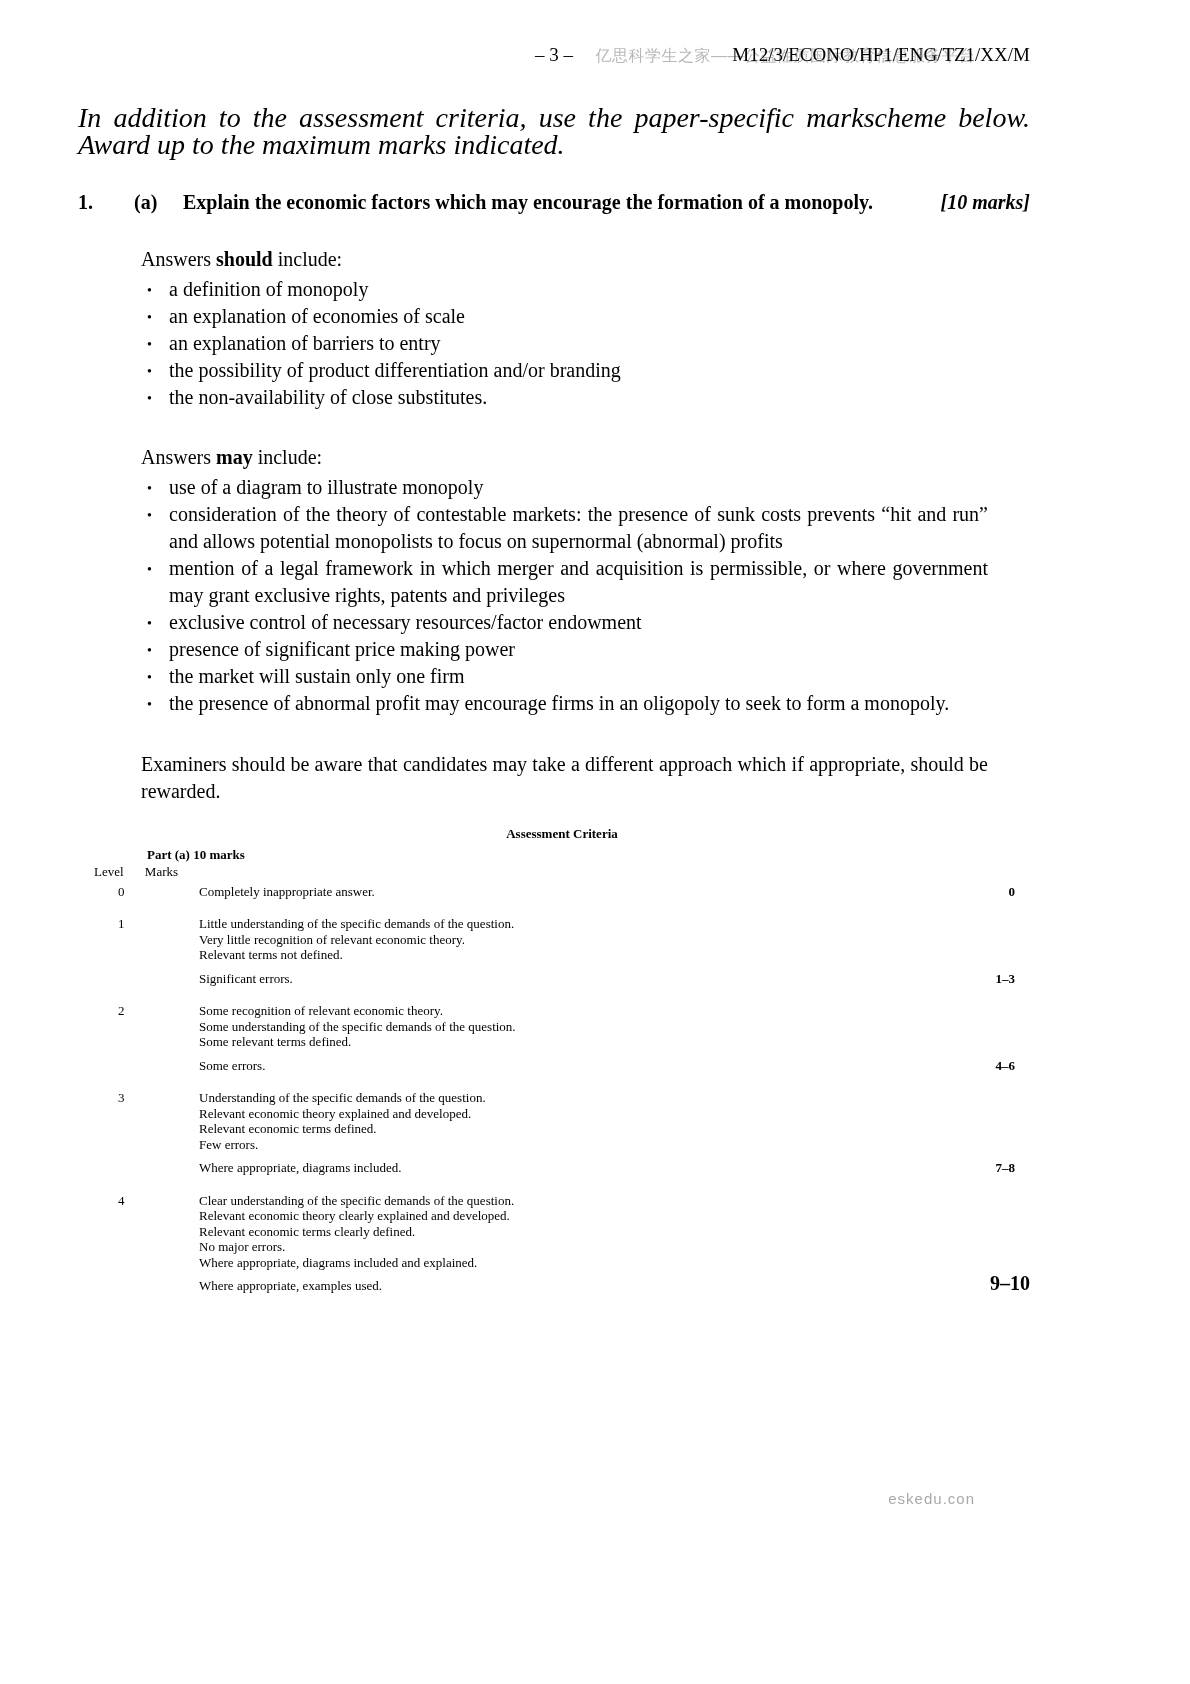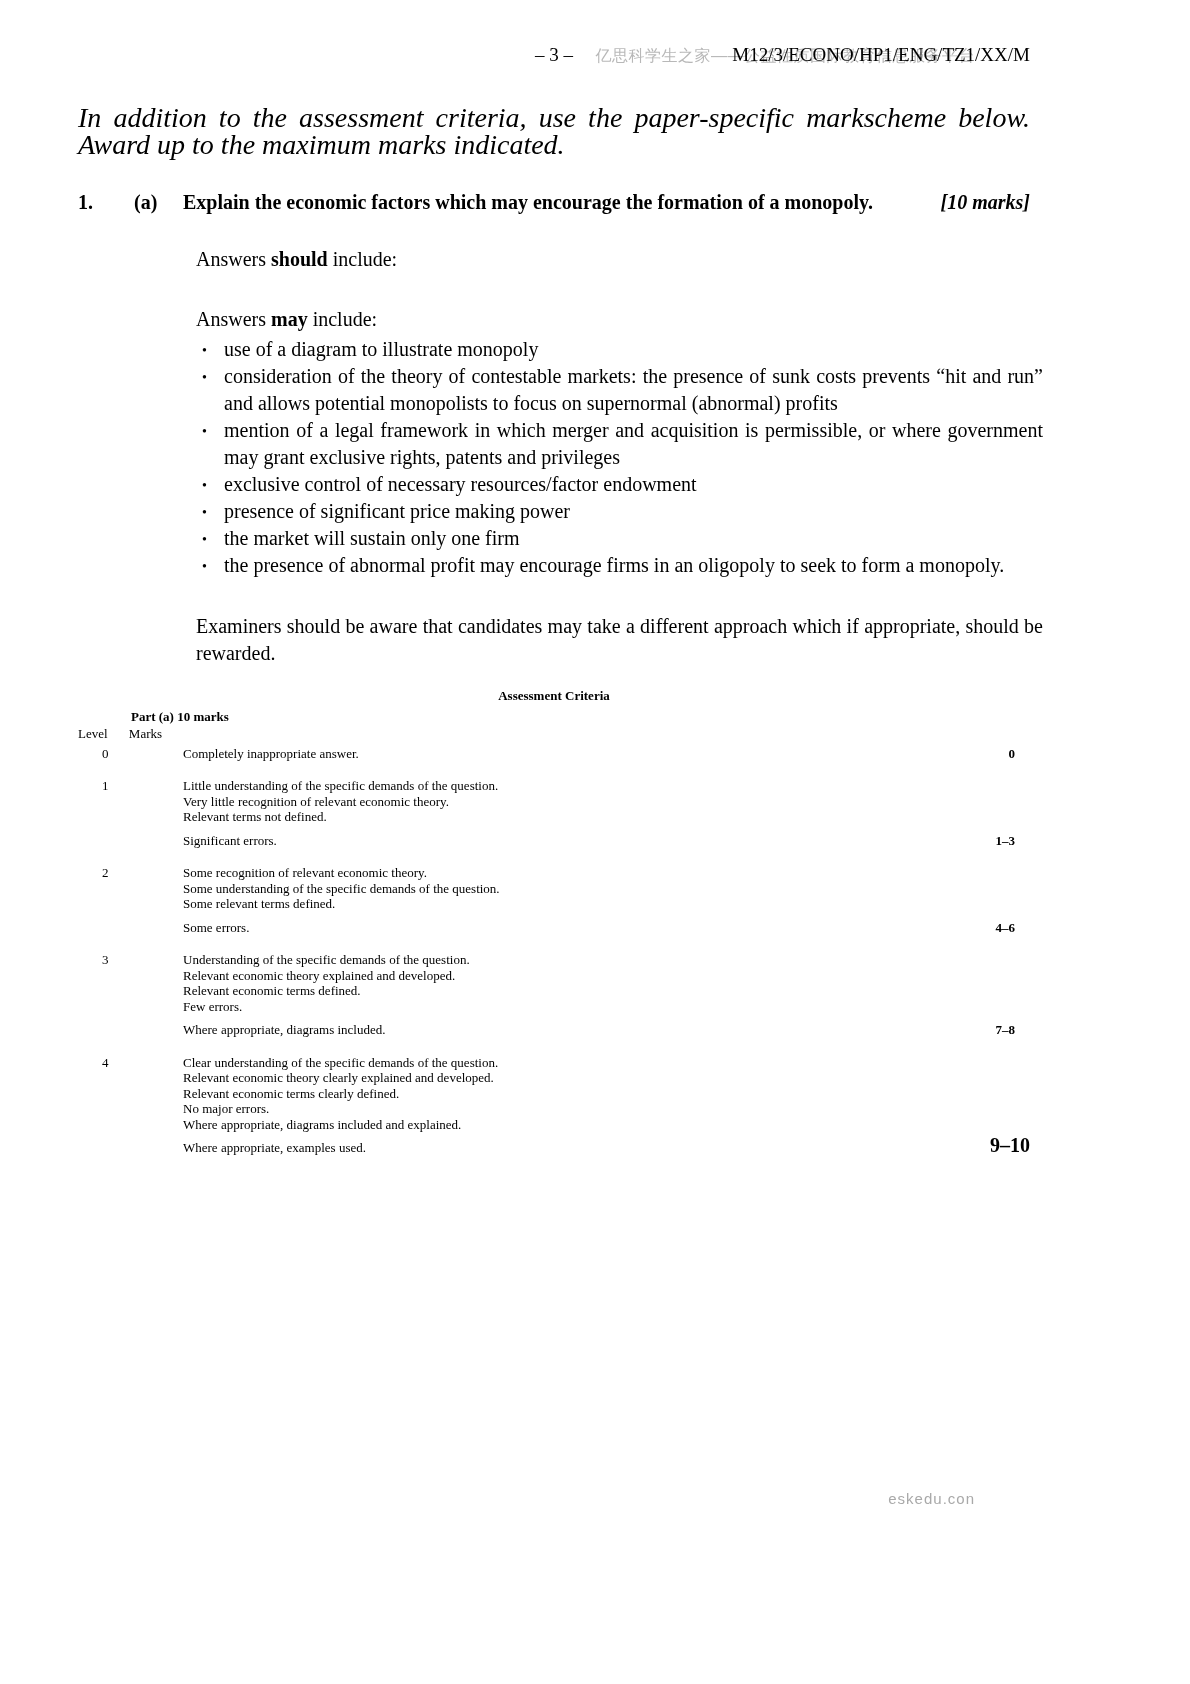--- a/index.html
+++ b/index.html
@@ -34,37 +34,37 @@
     font-size: 28px; line-height: 27px;
     text-align: justify;
   }
 
   .q-row { display: flex; margin-top: 31px; font-size: 20px; line-height: 27px; }
   .q-num  { width: 56px; font-weight: bold; }
   .q-part { width: 49px; font-weight: bold; }
   .q-text { width: 715px; font-weight: bold; text-align: justify; }
   .q-marks { margin-left: auto; align-self: flex-end; font-weight: bold; font-style: italic; white-space: nowrap; }
 
-  .body-block { margin-left: 118px; width: 847px; font-size: 20px; line-height: 27px; }
+  .body-block { margin-left: 63px; width: 847px; font-size: 20px; line-height: 27px; }
   .lead { margin-top: 30px; }
   .lead.spaced { margin-top: 33px; }
   ul.bullets { list-style: none; margin-top: 3px; }
   ul.bullets li {
     position: relative;
     padding-left: 28px;
     text-align: justify;
   }
   ul.bullets li::before {
     content: "\2022";
     position: absolute; left: 6px; top: 1px;
     font-size: 14px;
   }
   .note { margin-top: 34px; text-align: justify; }
 
-  .criteria { margin-top: 21px; font-size: 13px; line-height: 15.5px; }
+  .criteria { margin-top: 21px; font-size: 13px; line-height: 15.5px; margin-left: 16px; }
   .crit-title { text-align: center; font-weight: bold; }
   .crit-part { margin-top: 5px; margin-left: 53px; font-weight: bold; }
   .crit-head { margin-top: 2px; }
   .crit-head .mk { margin-left: 18px; text-align: right; }
   .crit-row { display: flex; margin-top: 17px; width: 100%; }
   .crit-row:first-child { margin-top: 4px; }
   .crit-level { width: 105px; padding-left: 24px; flex: 0 0 auto; }
   .crit-desc { flex: 1 1 auto; }
   .crit-desc .gapped { margin-top: 8px; }
   .crit-marks {
@@ -93,20 +93,27 @@
   <div class="q-row">
     <div class="q-num">1.</div>
     <div class="q-part">(a)</div>
     <div class="q-text">Explain the economic factors which may encourage the formation of a monopoly.</div>
     <div class="q-marks">[10 marks]</div>
   </div>
 
   <div class="body-block">
 
     <p class="lead"><span>Answers </span><b>should</b><span> include:</span></p>
+    <ul class="bullets">
+        <li>a definition of monopoly</li>
+        <li>an explanation of economies of scale</li>
+        <li>an explanation of barriers to entry</li>
+        <li>the possibility of product differentiation and/or branding</li>
+        <li>the non-availability of close substitutes.</li>
+      </ul>
 
     <p class="lead spaced"><span>Answers </span><b>may</b><span> include:</span></p>
     <ul class="bullets">
         <li>use of a diagram to illustrate monopoly</li>
         <li>consideration of the theory of contestable markets: the presence of sunk costs prevents “hit and run” and allows potential monopolists to focus on supernormal (abnormal) profits</li>
         <li>mention of a legal framework in which merger and acquisition is permissible, or where government may grant exclusive rights, patents and privileges</li>
         <li>exclusive control of necessary resources/factor endowment</li>
         <li>presence of significant price making power</li>
         <li>the market will sustain only one firm</li>
         <li>the presence of abnormal profit may encourage firms in an oligopoly to seek to form a monopoly.</li>

